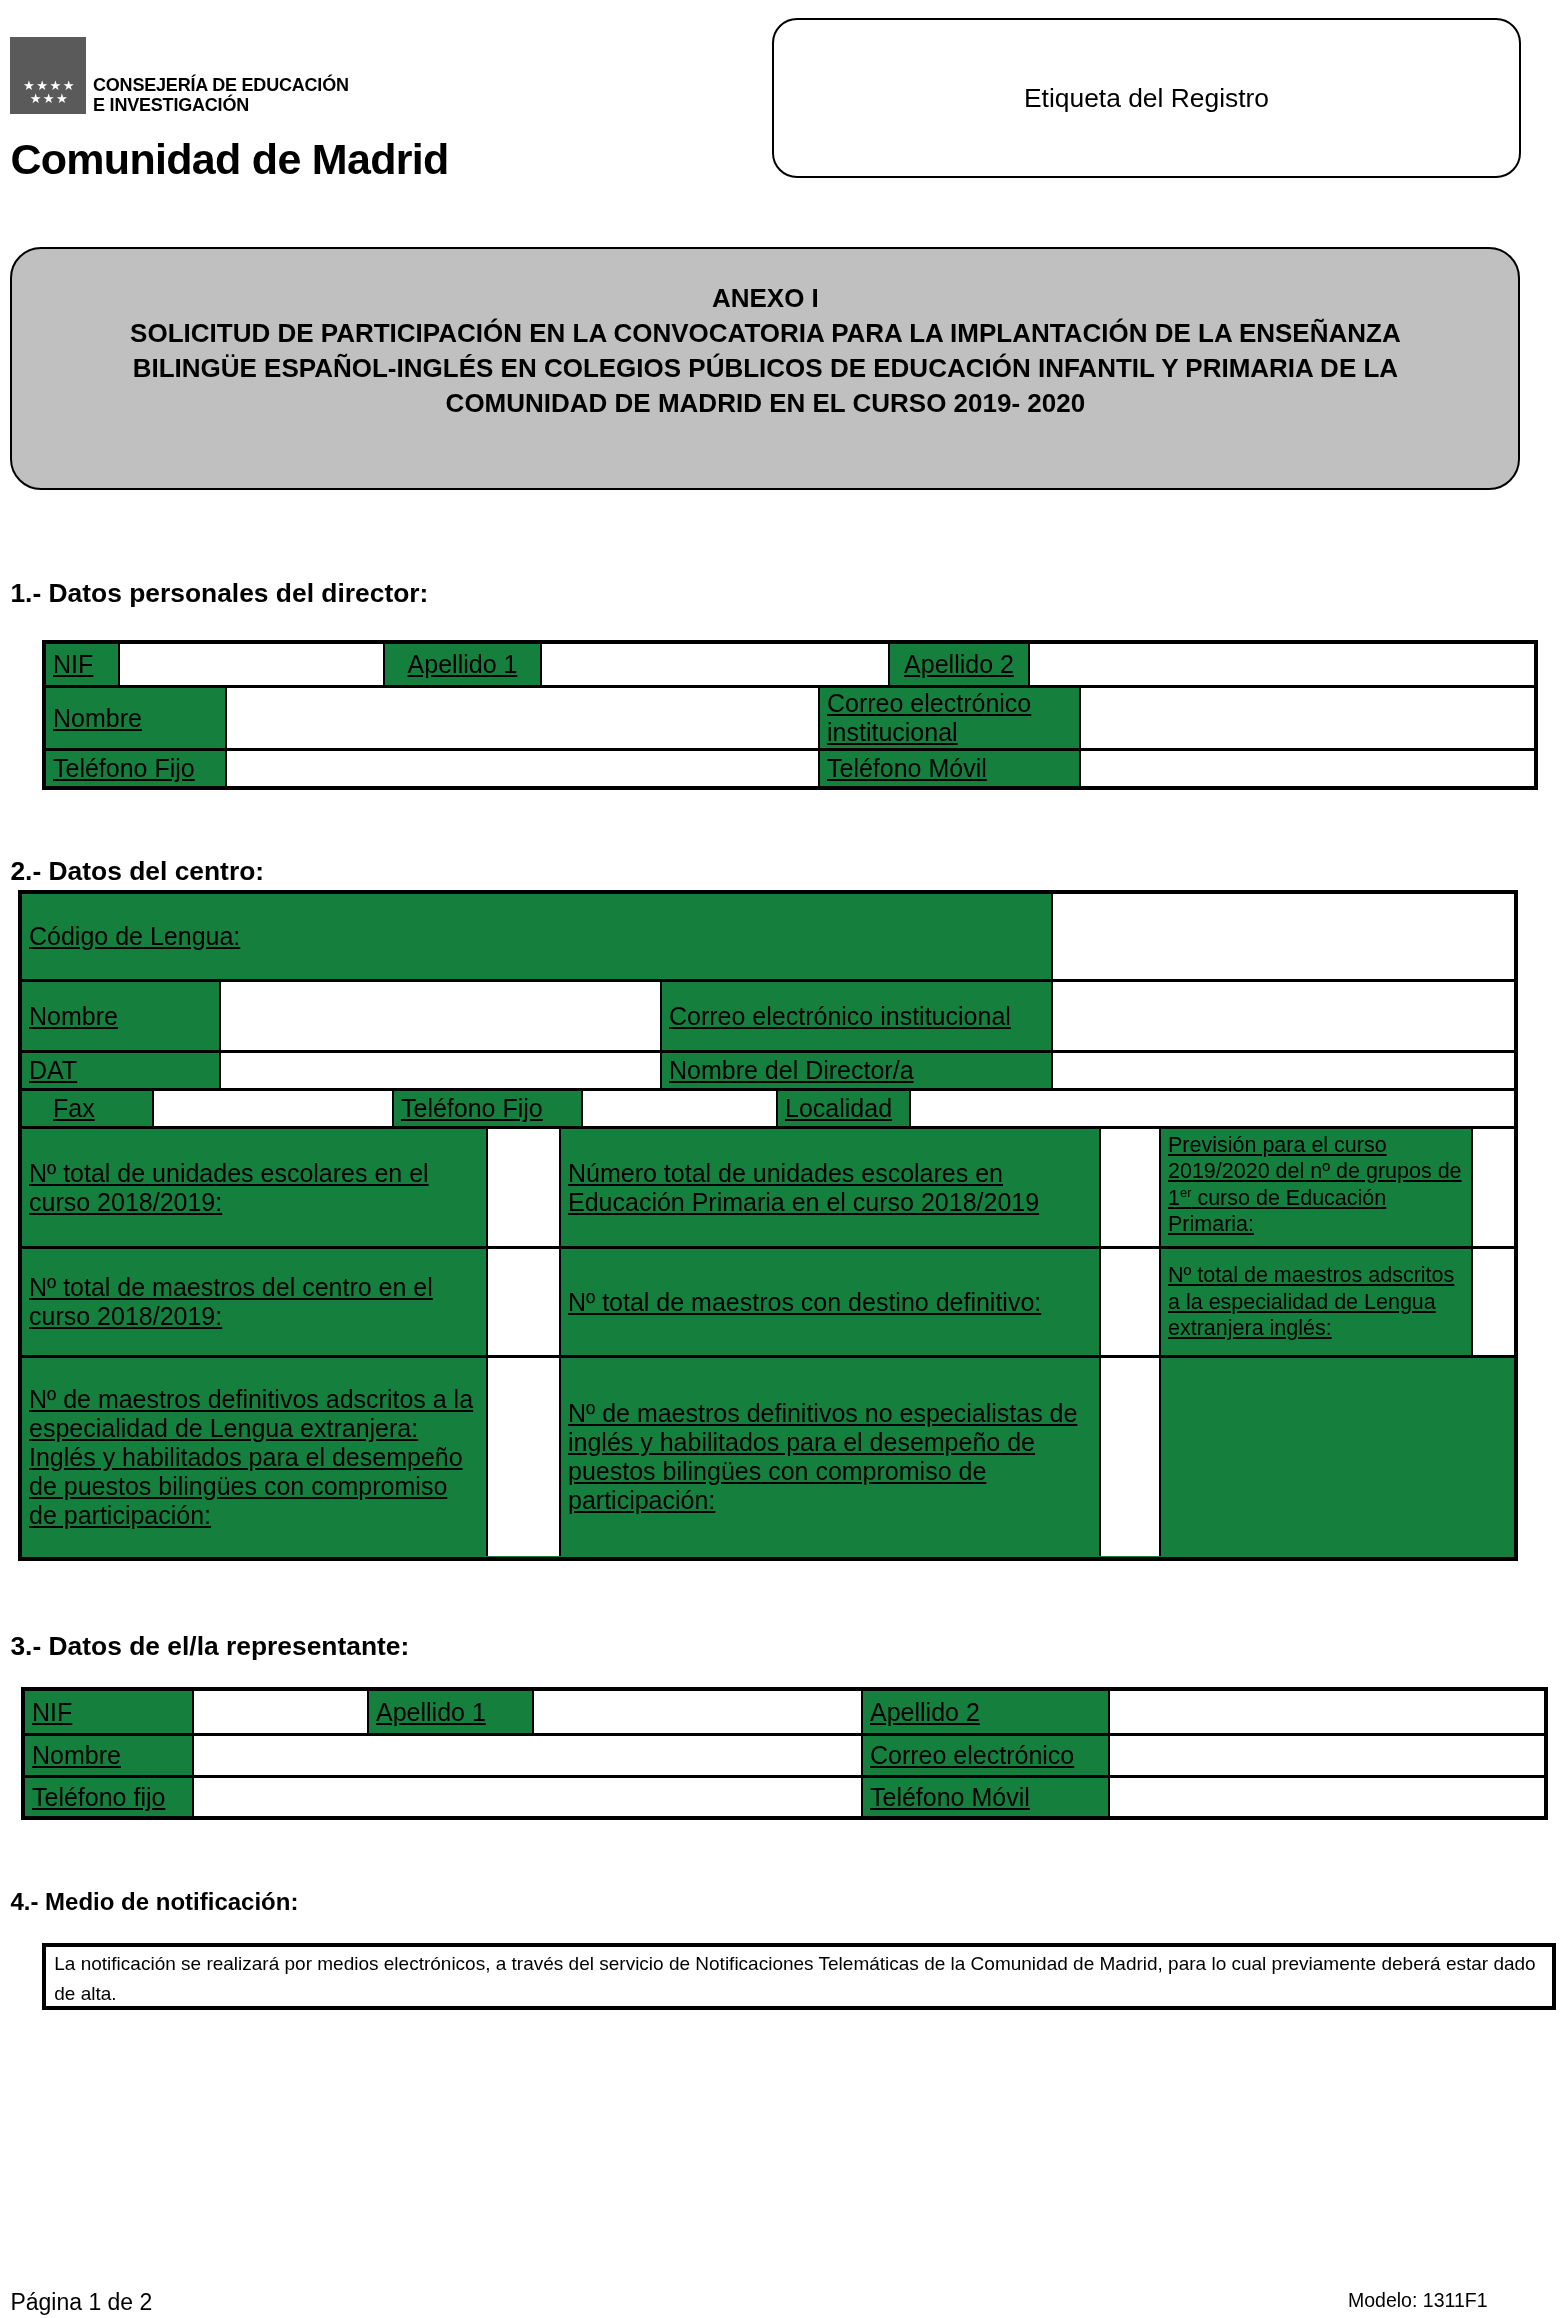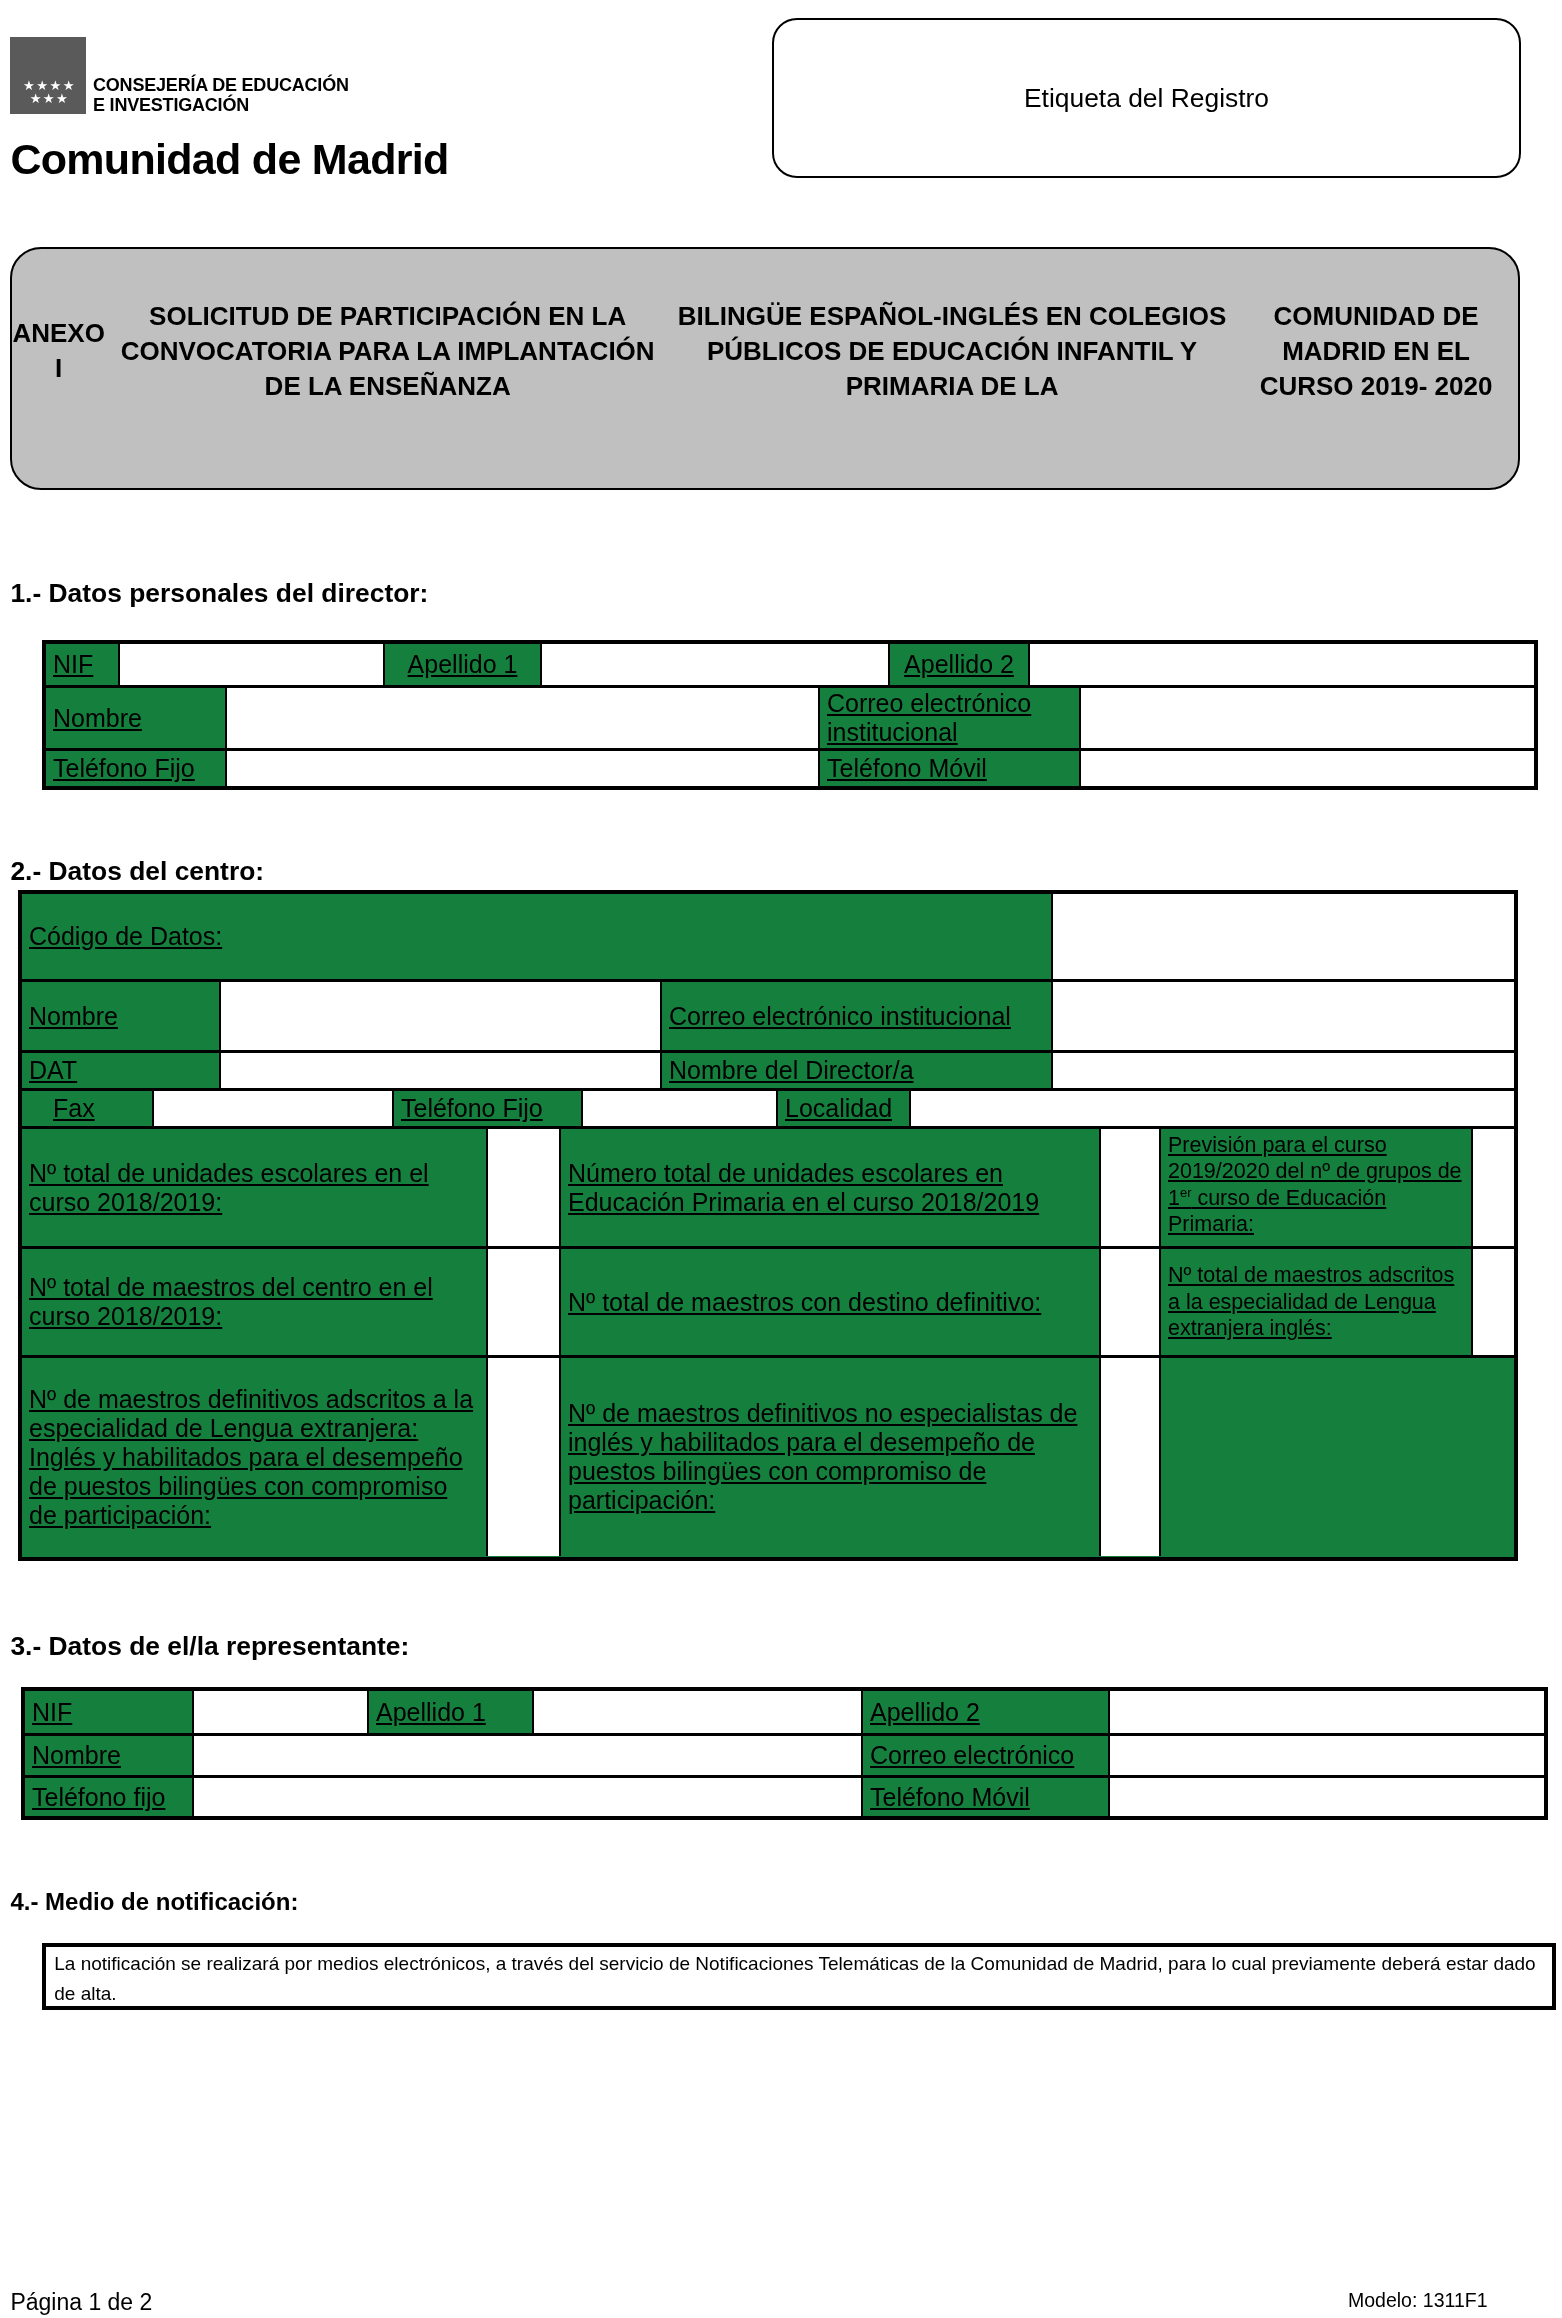--- a/index.html
+++ b/index.html
@@ -13,21 +13,21 @@
   .logo-flag { left: 10.4px; top: 37px; width: 76px; height: 77px; background: #5a5a5a; }
   .logo-stars { position: absolute; left: 5.6px; top: 42px; width: 67px; color: #fff; font-size: 13.2px; line-height: 13.2px; letter-spacing: 1.4px; text-align: center; }
   .logo-dept { left: 93px; top: 76px; font-size: 18px; font-weight: bold; line-height: 19.5px; letter-spacing: -0.2px; }
   .logo-name { left: 10.4px; top: 122px; font-size: 43px; font-weight: bold; letter-spacing: -0.7px; line-height: 49px; margin-top: 13px; }
 
   
   .registry-box { left: 772px; top: 18px; width: 749px; height: 160px; border: 2.8px solid #000; border-radius: 25px; box-sizing: border-box; display: flex; align-items: center; justify-content: center; }
   .registry-label { font-size: 26.4px; }
 
   
-  .title-box { left: 10.4px; top: 247px; width: 1510px; height: 243px; background: #c0c0c0; border: 2.8px solid #000; border-radius: 31px; box-sizing: border-box; display: flex; flex-direction: row; align-items: center; justify-content: center; text-align: center; padding-bottom: 35px; }
+  .title-box { left: 10.4px; top: 247px; width: 1510px; height: 243px; background: #c0c0c0; border: 2.8px solid #000; border-radius: 31px; box-sizing: border-box; display: flex; flex-direction: column; align-items: center; justify-content: center; text-align: center; padding-bottom: 35px; }
   .title-box .t { font-weight: bold; font-size: 26px; line-height: 35px; }
 
   .section-heading { font-weight: bold; font-size: 26.4px; left: 10.4px; }
 
   
   .grid { border: 4.2px solid #000; box-sizing: border-box; background: #15803d; text-decoration: underline; }
   .row { display: flex; border-top: 3.5px solid #000; box-sizing: border-box; }
   .row:first-child { border-top: none; }
   .cell { box-sizing: border-box; border-left: 2.1px solid #000; font-size: 25px; line-height: 29px; padding: 0 7px; display: flex; align-items: center; }
   .cell:first-child { border-left: none; }
@@ -87,21 +87,21 @@
     <div class="cell label" style="width:179px;">Teléfono Fijo</div>
     <div class="cell input" style="width:593px;"></div>
     <div class="cell label" style="width:261px;">Teléfono Móvil</div>
     <div class="cell input" style="flex:1;"></div>
   </div>
 </div>
 
 <div class="abs section-heading" style="top:856px;">2.- Datos del centro:</div>
 <div class="abs grid" style="left:18px; top:890px; width:1500px; height:671px;">
   <div class="row" style="height:85px;">
-    <div class="cell label" style="width:1029px;">Código de Datos:</div>
+    <div class="cell label" style="width:1029px;">Código de Lengua:</div>
     <div class="cell input" style="flex:1;"></div>
   </div>
   <div class="row" style="height:71px;">
     <div class="cell label" style="width:197px;">Nombre</div>
     <div class="cell input" style="width:441px;"></div>
     <div class="cell label" style="width:391px;">Correo electrónico institucional</div>
     <div class="cell input" style="flex:1;"></div>
   </div>
   <div class="row" style="height:38px;">
     <div class="cell label" style="width:197px;">DAT</div>

